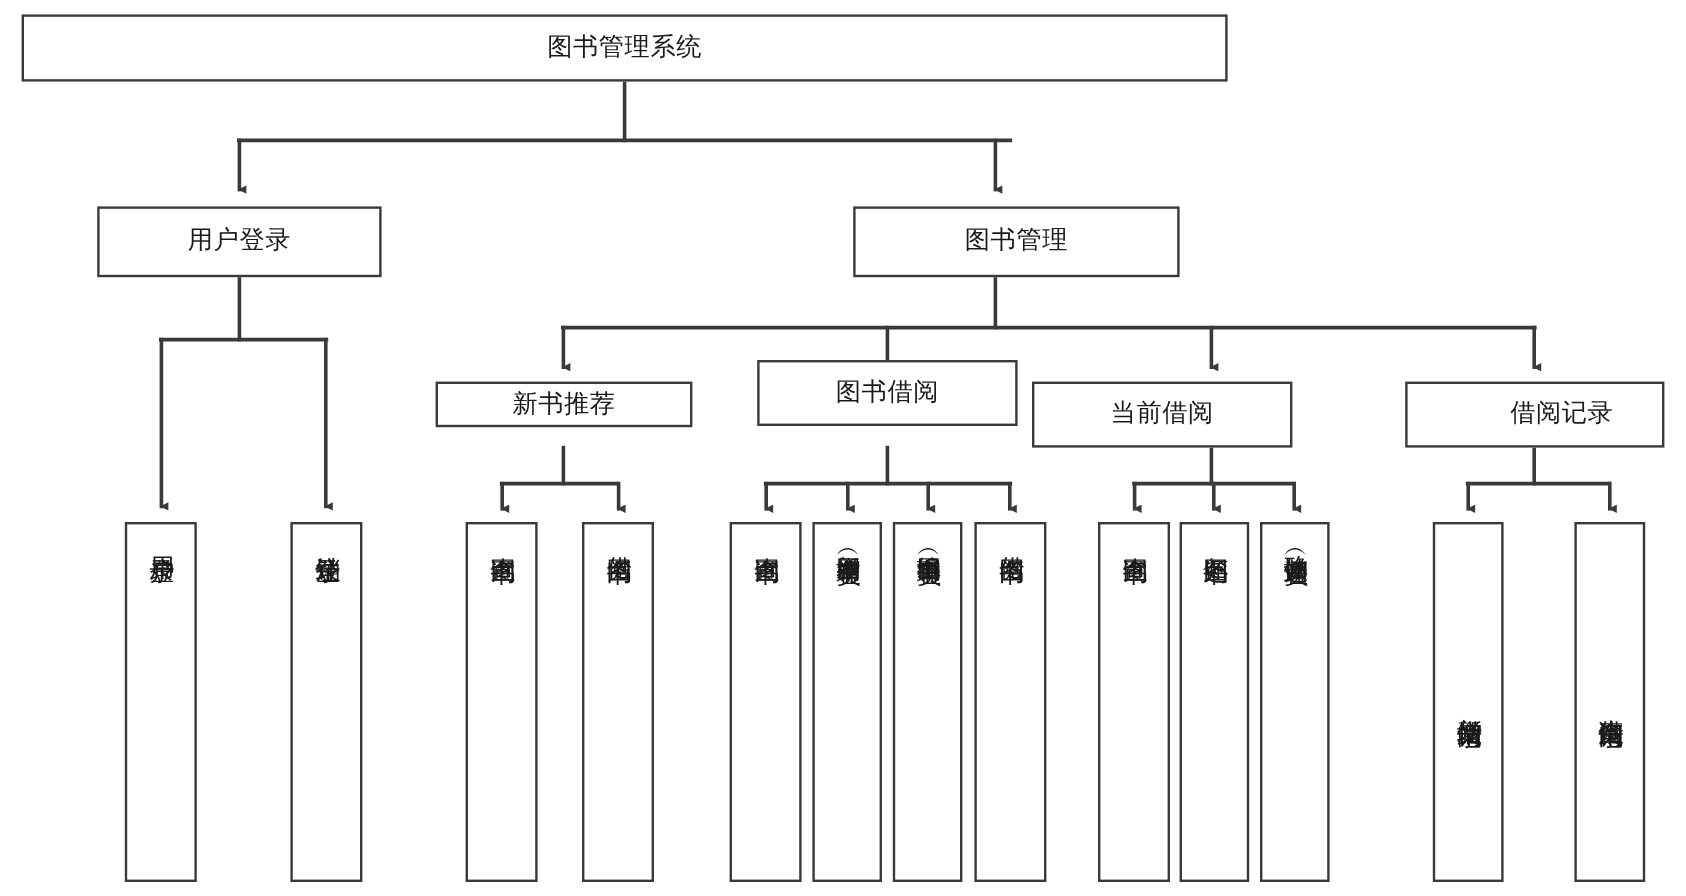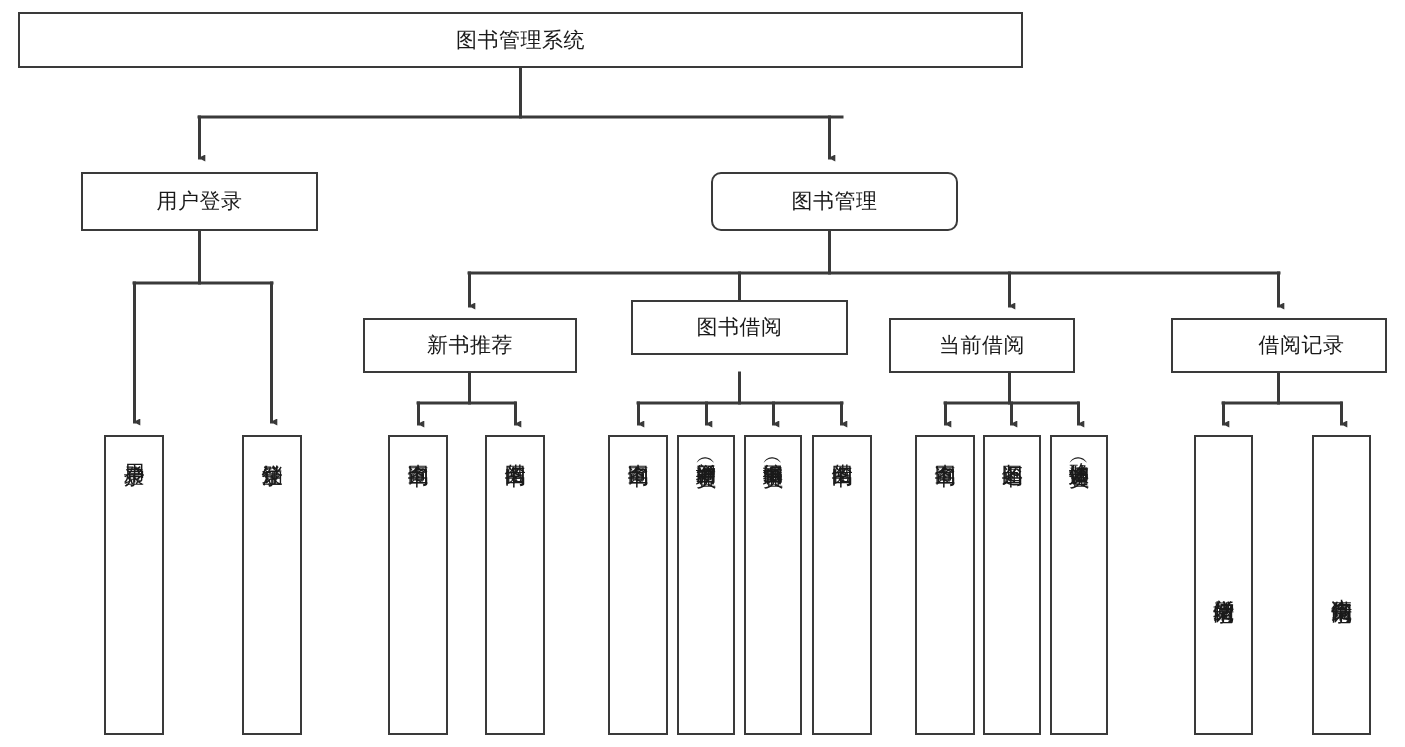--- a/index.html
+++ b/index.html
@@ -136,31 +136,31 @@
     </g>
   </svg>
 
   <div class="node horiz" style="left: 18px; top: 12px; width: 1005px; height: 56px; border-color: rgb(58, 58, 58); background: rgb(255, 255, 255); color: rgb(26, 26, 26);">
     <span class="label">图书管理系统</span>
   </div>
 
   <div class="node horiz" style="left: 81px; top: 172px; width: 237px; height: 59px; border-color: rgb(58, 58, 58); background: rgb(255, 255, 255); color: rgb(26, 26, 26);">
     <span class="label">用户登录</span>
   </div>
-  <div class="node horiz" style="left: 711px; top: 172px; width: 247px; height: 59px; border-color: rgb(58, 58, 58); background: rgb(255, 255, 255); color: rgb(26, 26, 26); border-radius: 10px;">
+  <div class="node horiz" style="left: 711px; top: 172px; width: 272px; height: 59px; border-color: rgb(58, 58, 58); background: rgb(255, 255, 255); color: rgb(26, 26, 26);">
     <span class="label">图书管理</span>
   </div>
 
-  <div class="node horiz" style="left: 363px; top: 318px; width: 214px; height: 55px; border-color: rgb(58, 58, 58); background: rgb(255, 255, 255); color: rgb(26, 26, 26);">
+  <div class="node horiz" style="left: 363px; top: 318px; width: 214px; height: 38px; border-color: rgb(58, 58, 58); background: rgb(255, 255, 255); color: rgb(26, 26, 26);">
     <span class="label">新书推荐</span>
   </div>
   <div class="node horiz" style="left: 631px; top: 300px; width: 217px; height: 55px; border-color: rgb(58, 58, 58); background: rgb(255, 255, 255); color: rgb(26, 26, 26);">
     <span class="label">图书借阅</span>
   </div>
-  <div class="node horiz" style="left: 889px; top: 318px; width: 186px; height: 55px; border-color: rgb(58, 58, 58); background: rgb(255, 255, 255); color: rgb(26, 26, 26);">
+  <div class="node horiz" style="left: 860px; top: 318px; width: 217px; height: 55px; border-color: rgb(58, 58, 58); background: rgb(255, 255, 255); color: rgb(26, 26, 26);">
     <span class="label">当前借阅</span>
   </div>
   <div class="node horiz" style="left: 1171px; top: 318px; width: 216px; height: 55px; border-color: rgb(58, 58, 58); background: rgb(255, 255, 255); color: rgb(26, 26, 26); padding-left: 45px;">
     <span class="label">借阅记录</span>
   </div>
 
   <div class="node vert wide" style="left: 104px; top: 435px; width: 60px; height: 300px; border-color: rgb(58, 58, 58); background: rgb(255, 255, 255); color: rgb(26, 26, 26);">
     <span class="label">用户登录</span>
   </div>
   <div class="node vert wide" style="left: 242px; top: 435px; width: 60px; height: 300px; border-color: rgb(58, 58, 58); background: rgb(255, 255, 255); color: rgb(26, 26, 26);">

